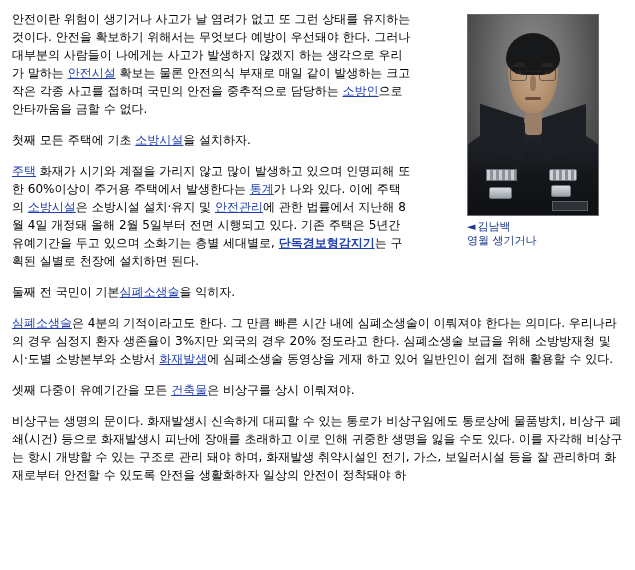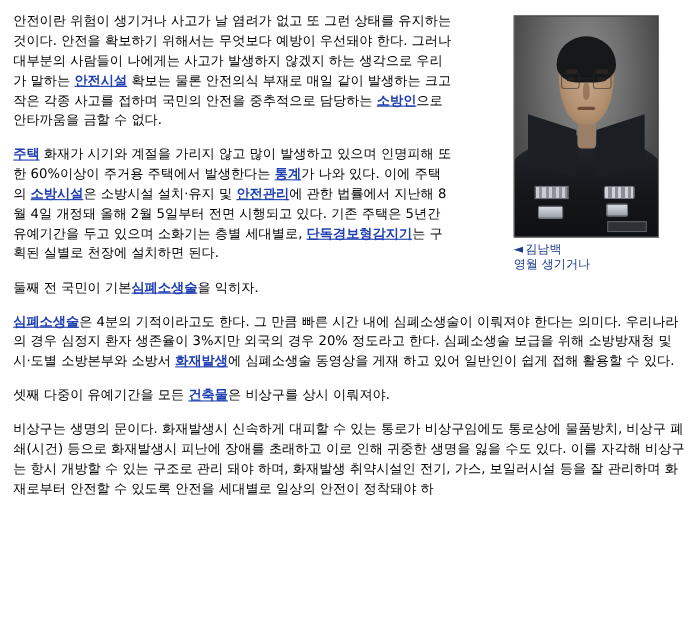--- a/index.html
+++ b/index.html
@@ -190,21 +190,20 @@
   p {
     margin: 0 0 13px 0;
     font-size: 12px;
     line-height: 18px;
     color: #000000;
     text-align: left;
   }
   .lnk {
     color: #1f3fb0;
     text-decoration: underline;
-    font-weight: bold;
   }
   .bold {
     font-weight: bold;
   }
 </style>
 </head>
 <body>
 
 <div id="page">
 
@@ -236,24 +235,25 @@
       <span class="cap-line">
         <span class="arrow">◄</span><span>김남백</span>
       </span>
       <span class="cap-line">영월 생기거나</span>
     </div>
   </div>
 
   <p><span>안전이란 위험이 생기거나 사고가 날 염려가 없고 또 그런 상태를 유지하는 것이다. 안전을 확보하기 위해서는 무엇보다 예방이 우선돼야 한다. 그러나 대부분의 사람들이 나에게는 사고가 발생하지 않겠지 하는 생각으로 우리가 말하는 </span><a class="lnk" href="#">안전시설</a><span> 확보는 물론 안전의식 부재로 매일 같이 발생하는 크고 작은 각종 사고를 접하며 국민의 안전을 중추적으로 담당하는 </span><a class="lnk" href="#">소방인</a><span>으로 안타까움을 금할 수 없다.</span></p>
 
 
+  <p><span>첫째 모든 주택에 기초 </span><a class="lnk" href="#">소방시설</a><span>을 설치하자.</span></p>
 
   <p><a class="lnk" href="#">주택</a><span> 화재가 시기와 계절을 가리지 않고 많이 발생하고 있으며 인명피해 또한 60%이상이 주거용 주택에서 발생한다는 </span><a class="lnk" href="#">통계</a><span>가 나와 있다. 이에 주택의 </span><a class="lnk" href="#">소방시설</a><span>은 소방시설 설치·유지 및 </span><a class="lnk" href="#">안전관리</a><span>에 관한 법률에서 지난해 8월 4일 개정돼 올해 2월 5일부터 전면 시행되고 있다. 기존 주택은 5년간 유예기간을 두고 있으며 소화기는 층별 세대별로, </span><a class="lnk bold" href="#">단독경보형감지기</a><span>는 구획된 실별로 천장에 설치하면 된다.</span></p>
 
   <p><span>둘째 전 국민이 기본</span><a class="lnk" href="#">심폐소생술</a><span>을 익히자.</span></p>
 
   <p><a class="lnk" href="#">심폐소생술</a><span>은 4분의 기적이라고도 한다. 그 만큼 빠른 시간 내에 심폐소생술이 이뤄져야 한다는 의미다. 우리나라의 경우 심정지 환자 생존율이 3%지만 외국의 경우 20% 정도라고 한다. 심폐소생술 보급을 위해 소방방재청 및 시·도별 소방본부와 소방서 </span><a class="lnk" href="#">화재발생</a><span>에 심폐소생술 동영상을 게재 하고 있어 일반인이 쉽게 접해 활용할 수 있다.</span></p>
 
   <p><span>셋째 다중이 유예기간을 모든 </span><a class="lnk" href="#">건축물</a><span>은 비상구를 상시 이뤄져야.</span></p>
 
-  <p>비상구는 생명의 문이다. 화재발생시 신속하게 대피할 수 있는 통로가 비상구임에도 통로상에 물품방치, 비상구 폐쇄(시건) 등으로 화재발생시 피난에 장애를 초래하고 이로 인해 귀중한 생명을 잃을 수도 있다. 이를 자각해 비상구는 항시 개방할 수 있는 구조로 관리 돼야 하며, 화재발생 취약시설인 전기, 가스, 보일러시설 등을 잘 관리하며 화재로부터 안전할 수 있도록 안전을 세대별로 일상의 안전이 정착돼야 하</p>
+  <p>비상구는 생명의 문이다. 화재발생시 신속하게 대피할 수 있는 통로가 비상구임에도 통로상에 물품방치, 비상구 폐쇄(시건) 등으로 화재발생시 피난에 장애를 초래하고 이로 인해 귀중한 생명을 잃을 수도 있다. 이를 자각해 비상구는 항시 개방할 수 있는 구조로 관리 돼야 하며, 화재발생 취약시설인 전기, 가스, 보일러시설 등을 잘 관리하며 화재로부터 안전할 수 있도록 안전을 생활화하자 일상의 안전이 정착돼야 하</p>
 
 </div>
 
 </body></html>

